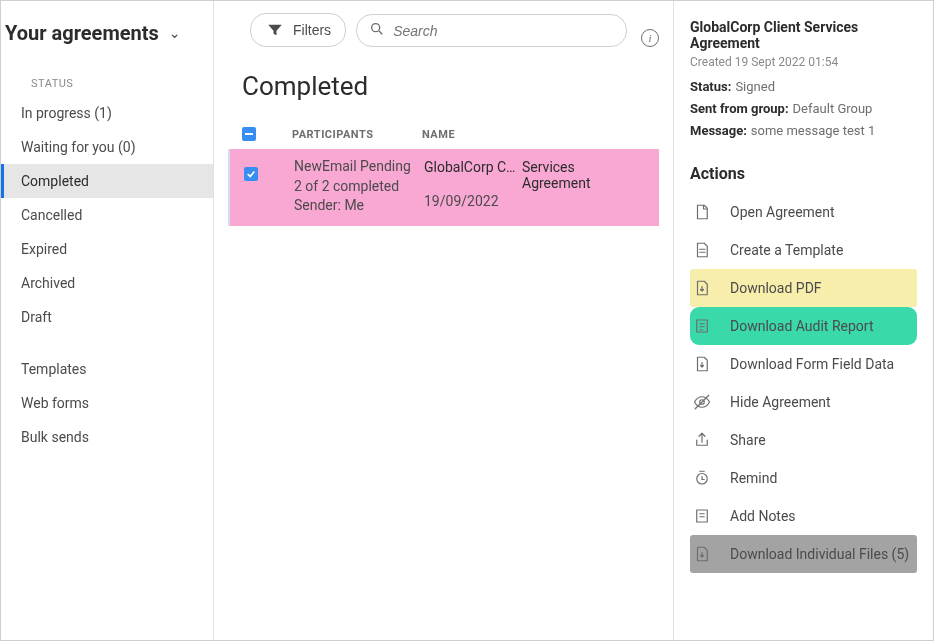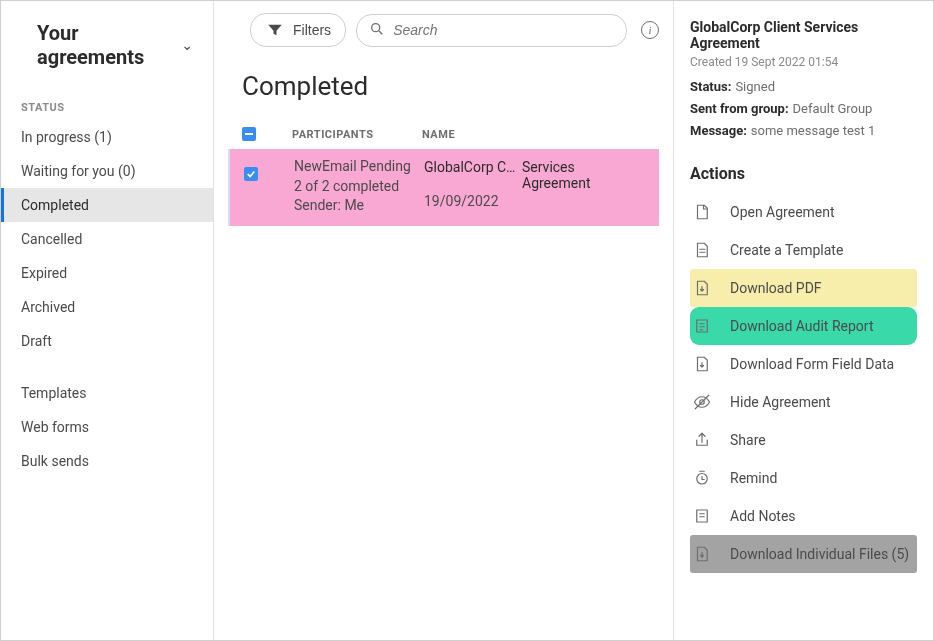--- a/index.html
+++ b/index.html
@@ -23,36 +23,37 @@
   .sidebar {
     width: 213px;
     border-right: 1px solid #e1e1e1;
     display: flex;
     flex-direction: column;
     padding-top: 14px;
   }
   .sidebar-title-row {
     display: flex;
     align-items: center;
-    padding: 6px 20px 18px 36px;
+    padding: 6px 20px 18px 4px;
     gap: 10px;
     cursor: pointer;
   }
   .sidebar-title {
     font-size: 20px;
     font-weight: 700;
     color: #2c2c2c;
   }
   .chevron { font-size: 14px; color: #4b4b4b; }
   .sidebar-section-label {
     font-size: 11px;
     letter-spacing: 0.5px;
     color: #8a8a8a;
     padding: 14px 20px 6px 20px;
-    font-weight: 700;
+    font-weight: 400;
+    margin-left: 10px;
   }
   .nav-item {
     padding: 9px 20px;
     font-size: 14px;
     color: #4b4b4b;
     cursor: pointer;
   }
   .nav-item.active {
     background: #e6e6e6;
     border-left: 3px solid #1473e6;
@@ -64,21 +65,21 @@
   
   .main {
     flex: 1;
     display: flex;
     flex-direction: column;
     padding: 12px 14px 0 14px;
     min-width: 0;
   }
   .toolbar {
     display: flex;
-    align-items: center;
+    align-items: flex-end;
     gap: 10px;
     margin-bottom: 24px;
     margin-left: 22px;
   }
   .filters-btn {
     display: flex;
     align-items: center;
     gap: 8px;
     border: 1px solid #cfcfcf;
     border-radius: 16px;

